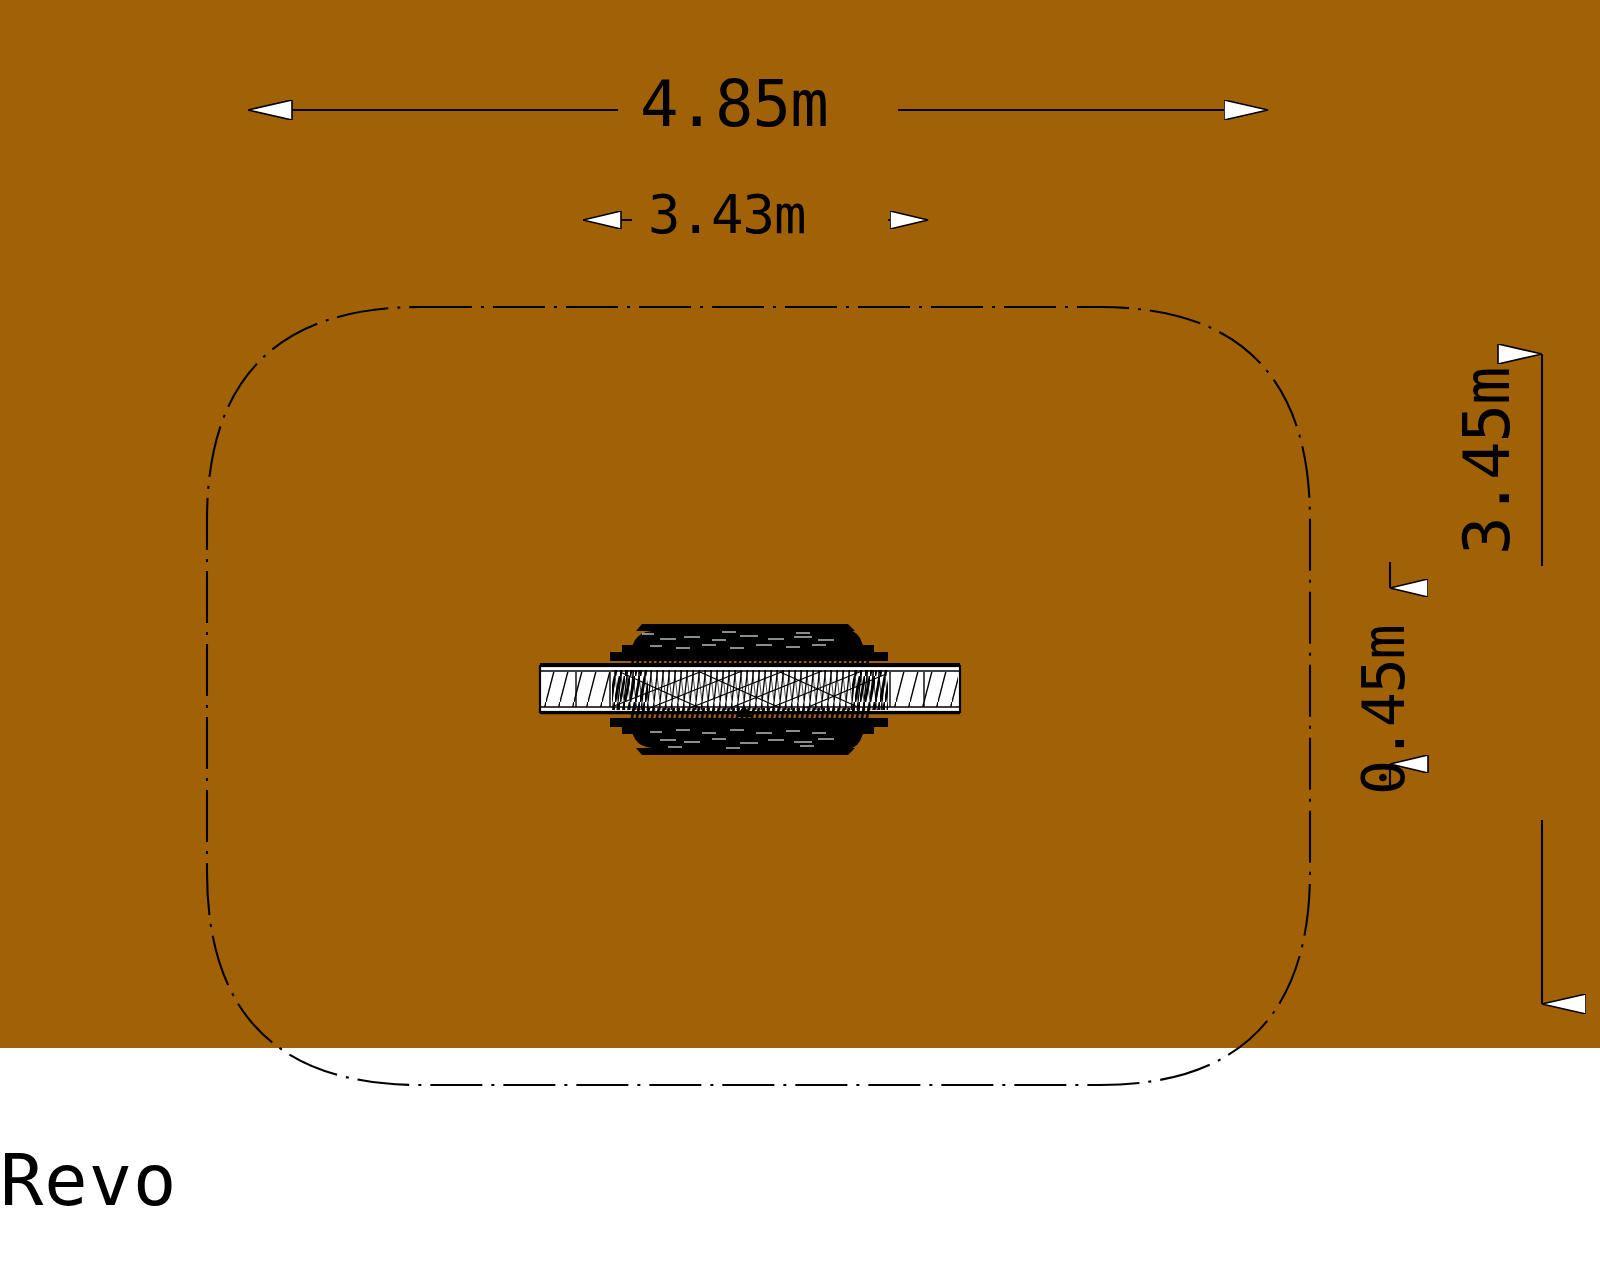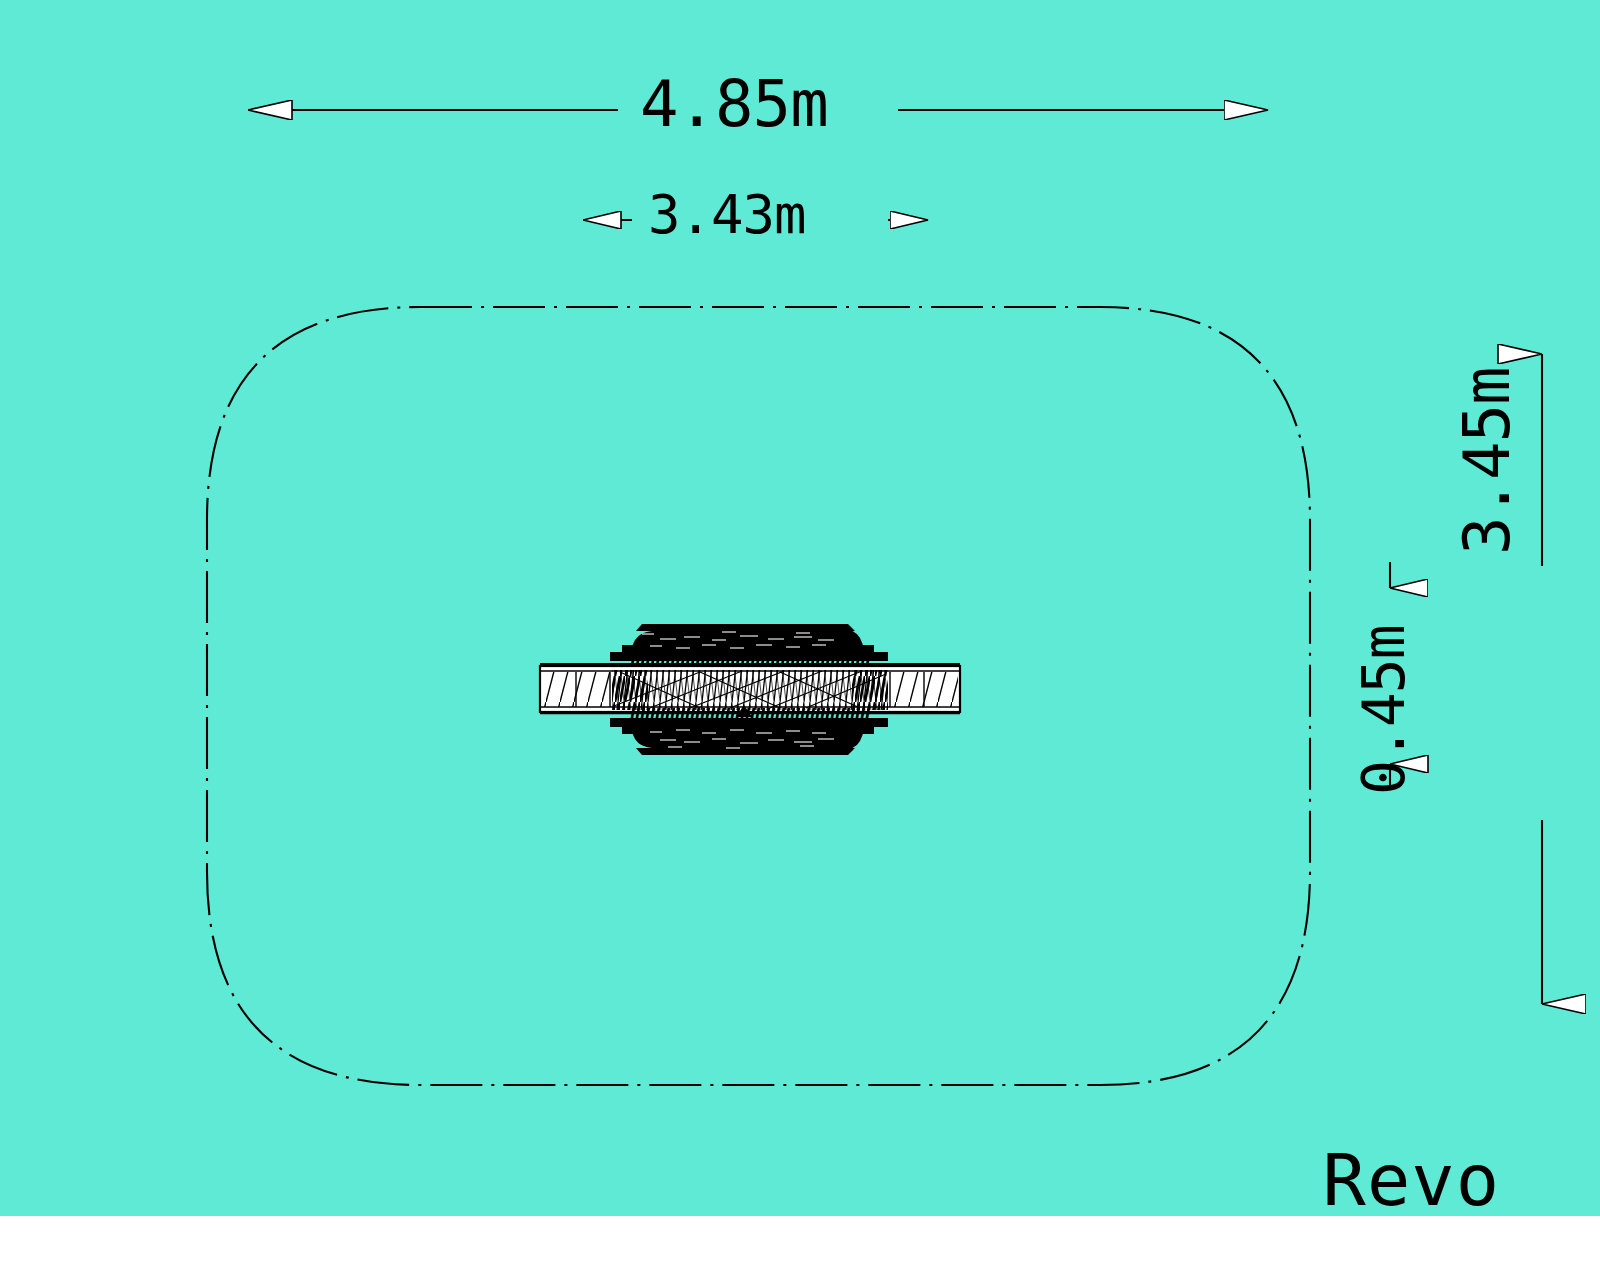--- a/index.html
+++ b/index.html
@@ -11,22 +11,22 @@
   body {
     width: 1600px;
     height: 1280px;
     overflow: hidden;
     font-family: "DejaVu Sans Mono", monospace;
     color: #000000;
   }
   #drawing-root {
     position: relative;
     width: 1600px;
-    height: 1216px;
-    background: #5eead4;
+    height: 1048px;
+    background: #a16207;
   }
   #drawing-canvas {
     position: absolute;
     top: 0;
     left: 0;
     width: 1600px;
     height: 1280px;
     display: block;
   }
   .dim-text {
@@ -63,21 +63,21 @@
     font-size: 58px;
     line-height: 58px;
     transform: rotate(-90deg);
     transform-origin: 0 0;
   }
   #product-title {
     position: absolute;
     left: 0;
     top: 1140px;
     width: 1500px;
-    text-align: right;
+    text-align: left;
     font-family: "DejaVu Sans Mono", monospace;
     font-size: 72px;
     line-height: 80px;
     font-weight: 300;
     color: #000000;
     letter-spacing: 1px;
   }
 </style>
 </head>
 <body>

